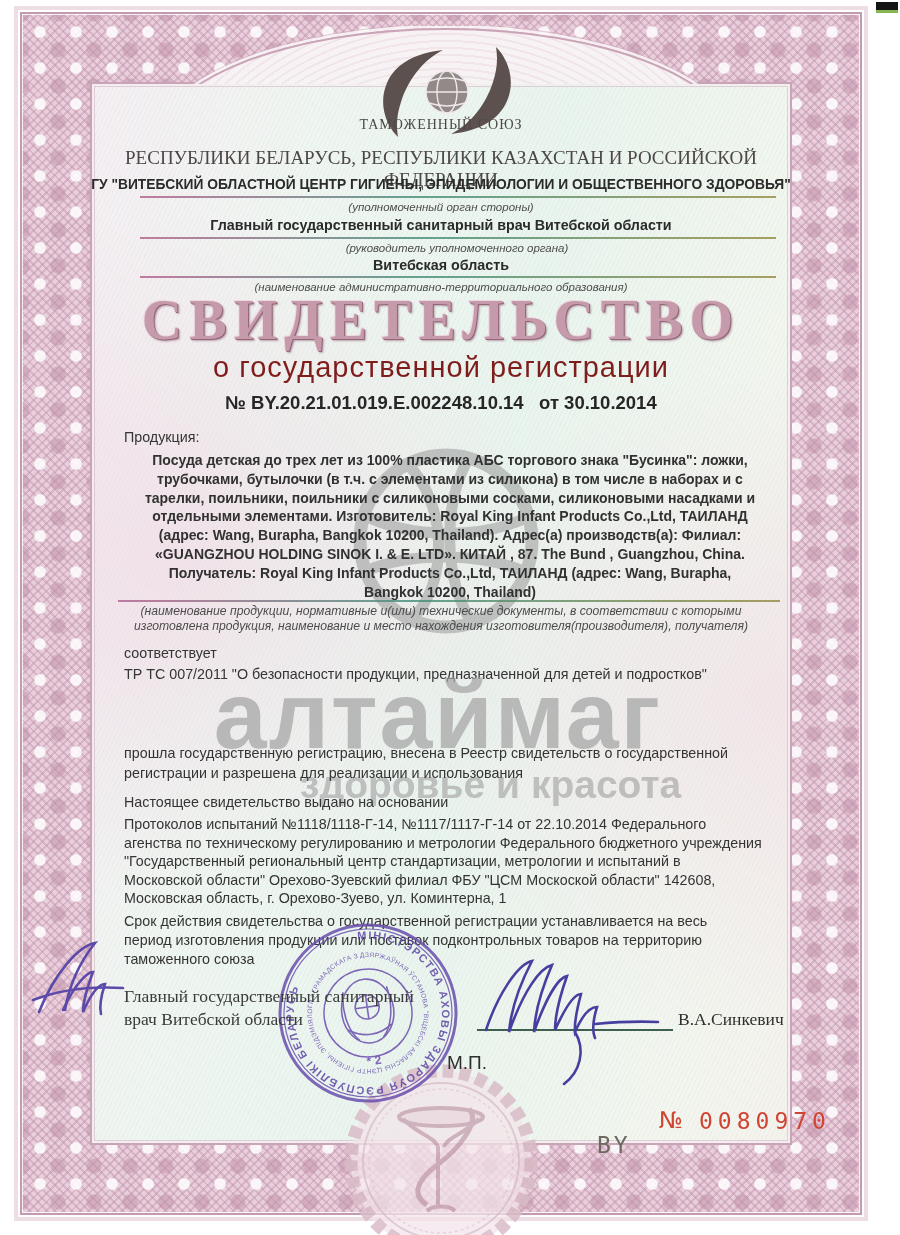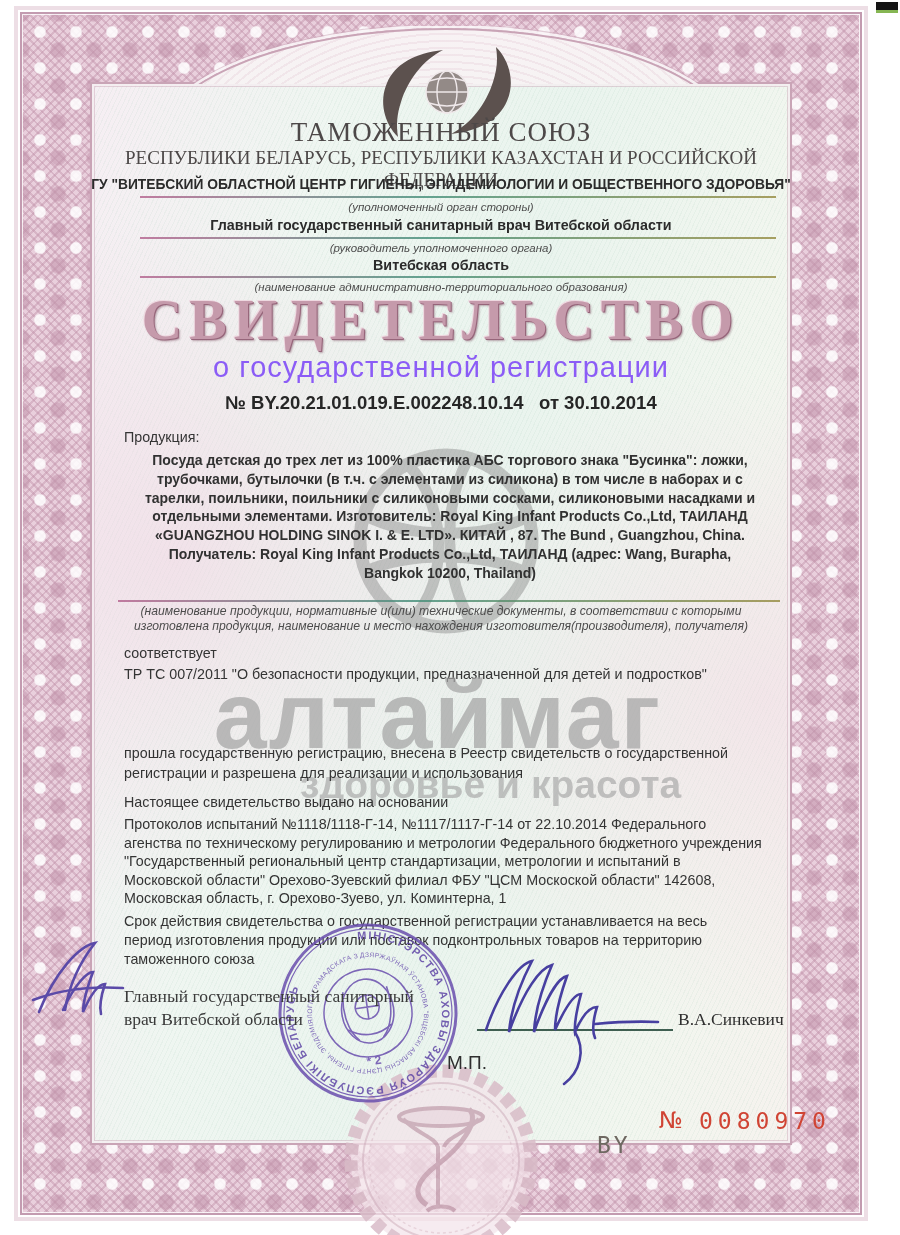--- a/index.html
+++ b/index.html
@@ -39,21 +39,21 @@
   
   .serif{font-family:"Liberation Serif",serif;}
   .ctr{text-align:center;}
   .hdr-serif{left:90px;width:702px;color:#4d4848;}
   .bold-ln{left:90px;width:702px;font-weight:bold;color:#2b2b2b;}
   .cap{left:90px;width:702px;font-style:italic;font-size:11.5px;color:#4c4c4c;}
   .rule{height:2px;background:linear-gradient(90deg,rgba(183,104,146,.85),rgba(66,142,120,.8) 45%,rgba(148,138,62,.8));}
   .doc-title{left:90px;width:702px;text-align:center;
     font-family:Liberation Serif, serif;font-weight:bold;font-size:56px;letter-spacing:7px;
     color:#c59aab;text-shadow:1px 1px 0 #96657a, 2px 2px 2px rgba(118,68,88,.45), -1px -1px 0 #eed8e0;}
-  .doc-sub{left:90px;width:702px;text-align:center;font-size:29px;letter-spacing:1px;color:#8b5cf6;}
+  .doc-sub{left:90px;width:702px;text-align:center;font-size:29px;letter-spacing:1px;color:#7f1d1d;}
   .doc-num{left:90px;width:702px;text-align:center;font-weight:bold;font-size:18.5px;color:#262626;white-space:pre;}
   .body-ln{font-size:14.3px;color:#343434;}
   .prod{left:105px;width:690px;text-align:center;font-weight:bold;font-size:14px;line-height:18.8px;color:#313131;}
   .wm-brand{left:158px;width:560px;text-align:center;font-weight:bold;font-size:95px;letter-spacing:2px;
     color:#a5a5a5;opacity:.72;line-height:1.05;}
   .wm-slogan{left:300px;width:430px;font-size:39px;font-weight:bold;color:#a2a2a2;opacity:.62;}
   .serial-by{font-size:23px;letter-spacing:3px;color:#6e6861;font-family:"DejaVu Sans Mono",monospace;}
   .serial-no{font-size:23px;color:#d04434;font-family:"DejaVu Sans",sans-serif;}
   .serial-num{font-size:23px;letter-spacing:5px;color:#d04434;font-family:"DejaVu Sans Mono",monospace;}
   svg{display:block;}
@@ -74,28 +74,28 @@
   <path d="M88,90 C108,80 123,60 130,38 C134,26 135,15 133,3 C147,17 152,39 144,57 C136,76 116,87 88,90 Z" fill="#5c514e"></path>
   <circle cx="84" cy="48" r="21" fill="#938a87"></circle>
   <g stroke="#efe8ea" stroke-width="1.4" fill="none">
     <circle cx="84" cy="48" r="21"></circle>
     <ellipse cx="84" cy="48" rx="10" ry="21"></ellipse>
     <line x1="63" y1="48" x2="105" y2="48"></line>
     <path d="M66,37 C78,33 90,33 102,37 M66,59 C78,63 90,63 102,59"></path>
   </g>
 </svg>
 
-<div class="abs serif hdr-serif ctr" style="top:117px;font-size:27px;letter-spacing:1px;">ТАМОЖЕННЫЙ СОЮЗ</div>
+<div class="abs serif hdr-serif ctr" style="top:117px;font-size:14px;letter-spacing:1px;">ТАМОЖЕННЫЙ СОЮЗ</div>
 <div class="abs serif hdr-serif ctr" style="top:147px;font-size:19px;">РЕСПУБЛИКИ БЕЛАРУСЬ, РЕСПУБЛИКИ КАЗАХСТАН И РОССИЙСКОЙ ФЕДЕРАЦИИ</div>
 <div class="abs bold-ln ctr" style="top:177px;font-size:13.8px;">ГУ "ВИТЕБСКИЙ ОБЛАСТНОЙ ЦЕНТР ГИГИЕНЫ, ЭПИДЕМИОЛОГИИ И ОБЩЕСТВЕННОГО ЗДОРОВЬЯ"</div>
 <div class="abs rule" style="left:140px;top:196px;width:636px;"></div>
 <div class="abs cap ctr" style="top:201px;text-align:center;">(уполномоченный орган стороны)</div>
 <div class="abs bold-ln ctr" style="top:217px;font-size:14.3px;">Главный государственный санитарный врач Витебской области</div>
 <div class="abs rule" style="left:140px;top:237px;width:636px;"></div>
-<div class="abs cap ctr" style="top:242px;">(руководитель уполномоченного органа)</div>
+<div class="abs cap ctr" style="top:242px;padding-left:16px;">(руководитель уполномоченного органа)</div>
 <div class="abs bold-ln ctr" style="top:257px;font-size:14.3px;">Витебская область</div>
 <div class="abs rule" style="left:140px;top:276px;width:636px;"></div>
 <div class="abs cap ctr" style="top:281px;">(наименование административно-территориального образования)</div>
 
 <div class="abs doc-title" style="top:288px;">СВИДЕТЕЛЬСТВО</div>
 <div class="abs doc-sub" style="top:351px;">о государственной регистрации</div>
 <div class="abs doc-num" style="top:392px;">№ BY.20.21.01.019.Е.002248.10.14   от 30.10.2014</div>
 
 <svg class="abs" style="left:350px;top:443px;opacity:.40;" width="192" height="196" viewBox="0 0 192 196">
   <g stroke="#7d7d7d" fill="none">
@@ -106,20 +106,21 @@
     <path d="M16,128 C62,108 134,110 178,130" stroke-width="11"></path>
   </g>
 </svg>
 
 <div class="abs body-ln" style="left:124px;top:429px;">Продукция:</div>
 <div class="abs prod" style="top:451px;">
   <div>Посуда детская до трех лет из 100% пластика АБС торгового знака "Бусинка": ложки,</div>
   <div>трубочками, бутылочки (в т.ч. с элементами из силикона) в том числе в наборах и с</div>
   <div>тарелки, поильники, поильники с силиконовыми сосками, силиконовыми насадками и</div>
   <div>отдельными элементами. Изготовитель: Royal King Infant Products Co.,Ltd, ТАИЛАНД</div>
+  <div>(адрес: Wang, Burapha, Bangkok 10200, Thailand). Адрес(а) производств(а): Филиал:</div>
   <div>«GUANGZHOU HOLDING SINOK I. &amp; E. LTD». КИТАЙ , 87. The Bund , Guangzhou, China.</div>
   <div>Получатель: Royal King Infant Products Co.,Ltd, ТАИЛАНД (адрес: Wang, Burapha,</div>
   <div>Bangkok 10200, Thailand)</div>
 </div>
 <div class="abs rule" style="left:118px;top:600px;width:662px;"></div>
 <div class="abs cap ctr" style="top:604px;font-size:12.2px;line-height:15px;">
   <div>(наименование продукции, нормативные и(или) технические документы, в соответствии с которыми</div>
   <div>изготовлена продукция, наименование и место нахождения изготовителя(производителя), получателя)</div>
 </div>
 

